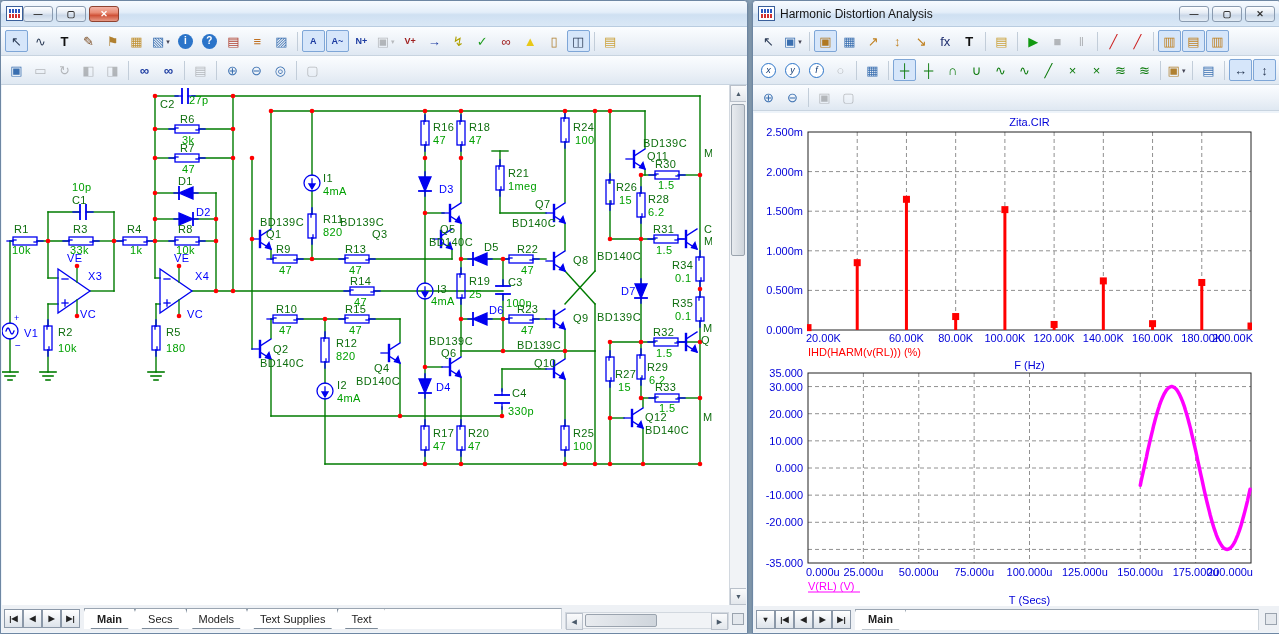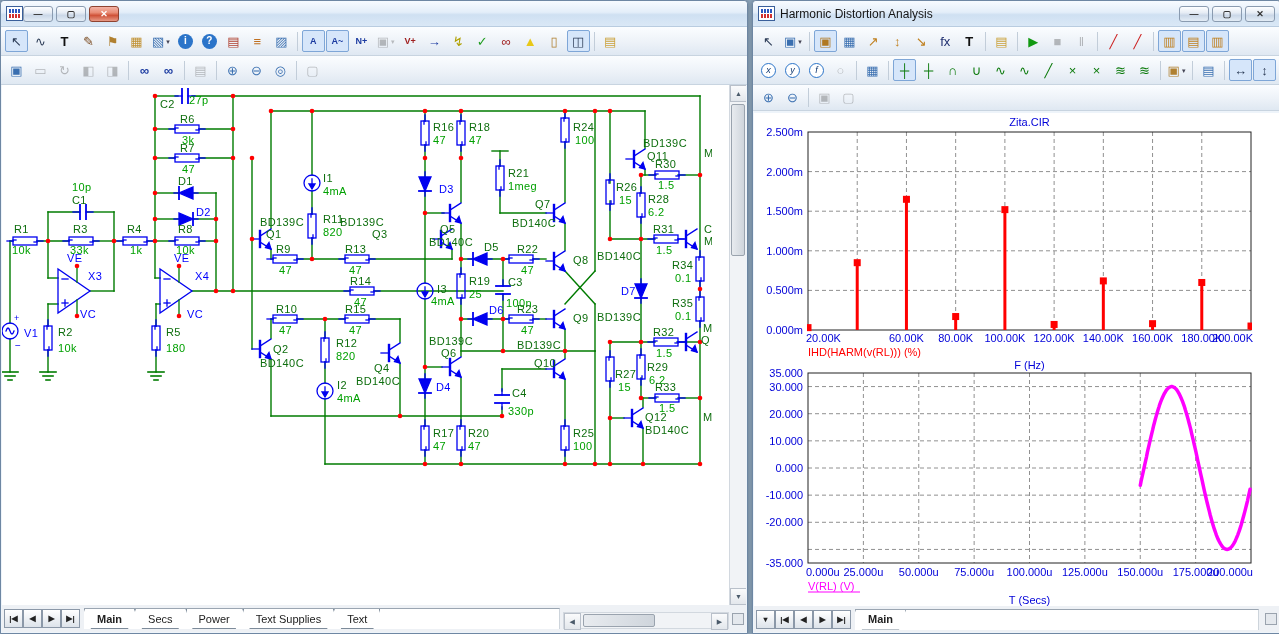--- a/index.html
+++ b/index.html
@@ -972,21 +972,21 @@
     </div>
   </div>
   <div class="bbar">
     <span class="navbtn">|◀</span>
     <span class="navbtn">◀</span>
     <span class="navbtn">▶</span>
     <span class="navbtn">▶|</span>
     <span class="tabs" id="lw-tabs">
         <span class="tab active">Main</span>
         <span class="tab">Secs</span>
-        <span class="tab">Power</span>
+        <span class="tab">Models</span>
         <span class="tab">Text Supplies</span>
         <span class="tab">Text</span>
       </span>
     <span class="tabfill"></span>
     <div class="sb-h" style="max-width:272px">
       <div class="sb-btn">◀</div>
       <div class="sb-track">
           <div class="sb-thumb" style="top:1px;bottom:1px;left:2px;width:72px"></div>
         </div>
       <div class="sb-btn">▶</div>

